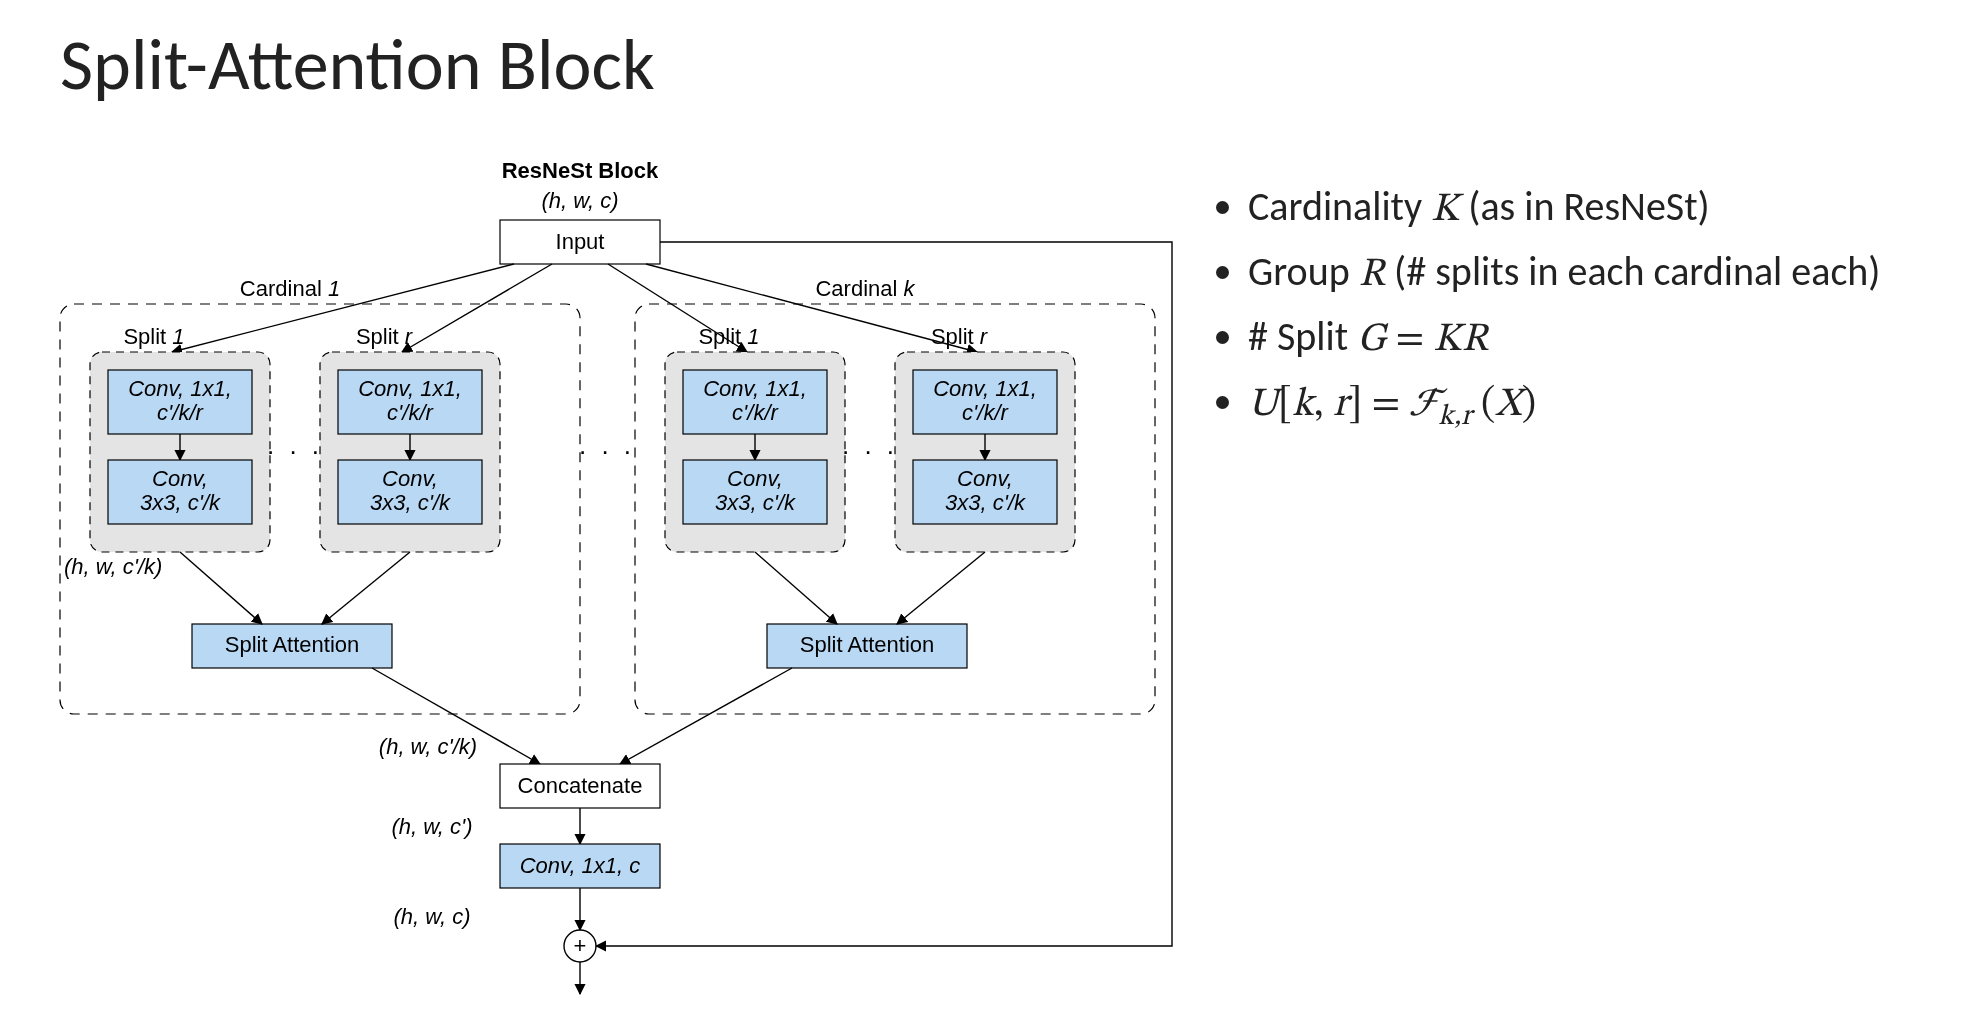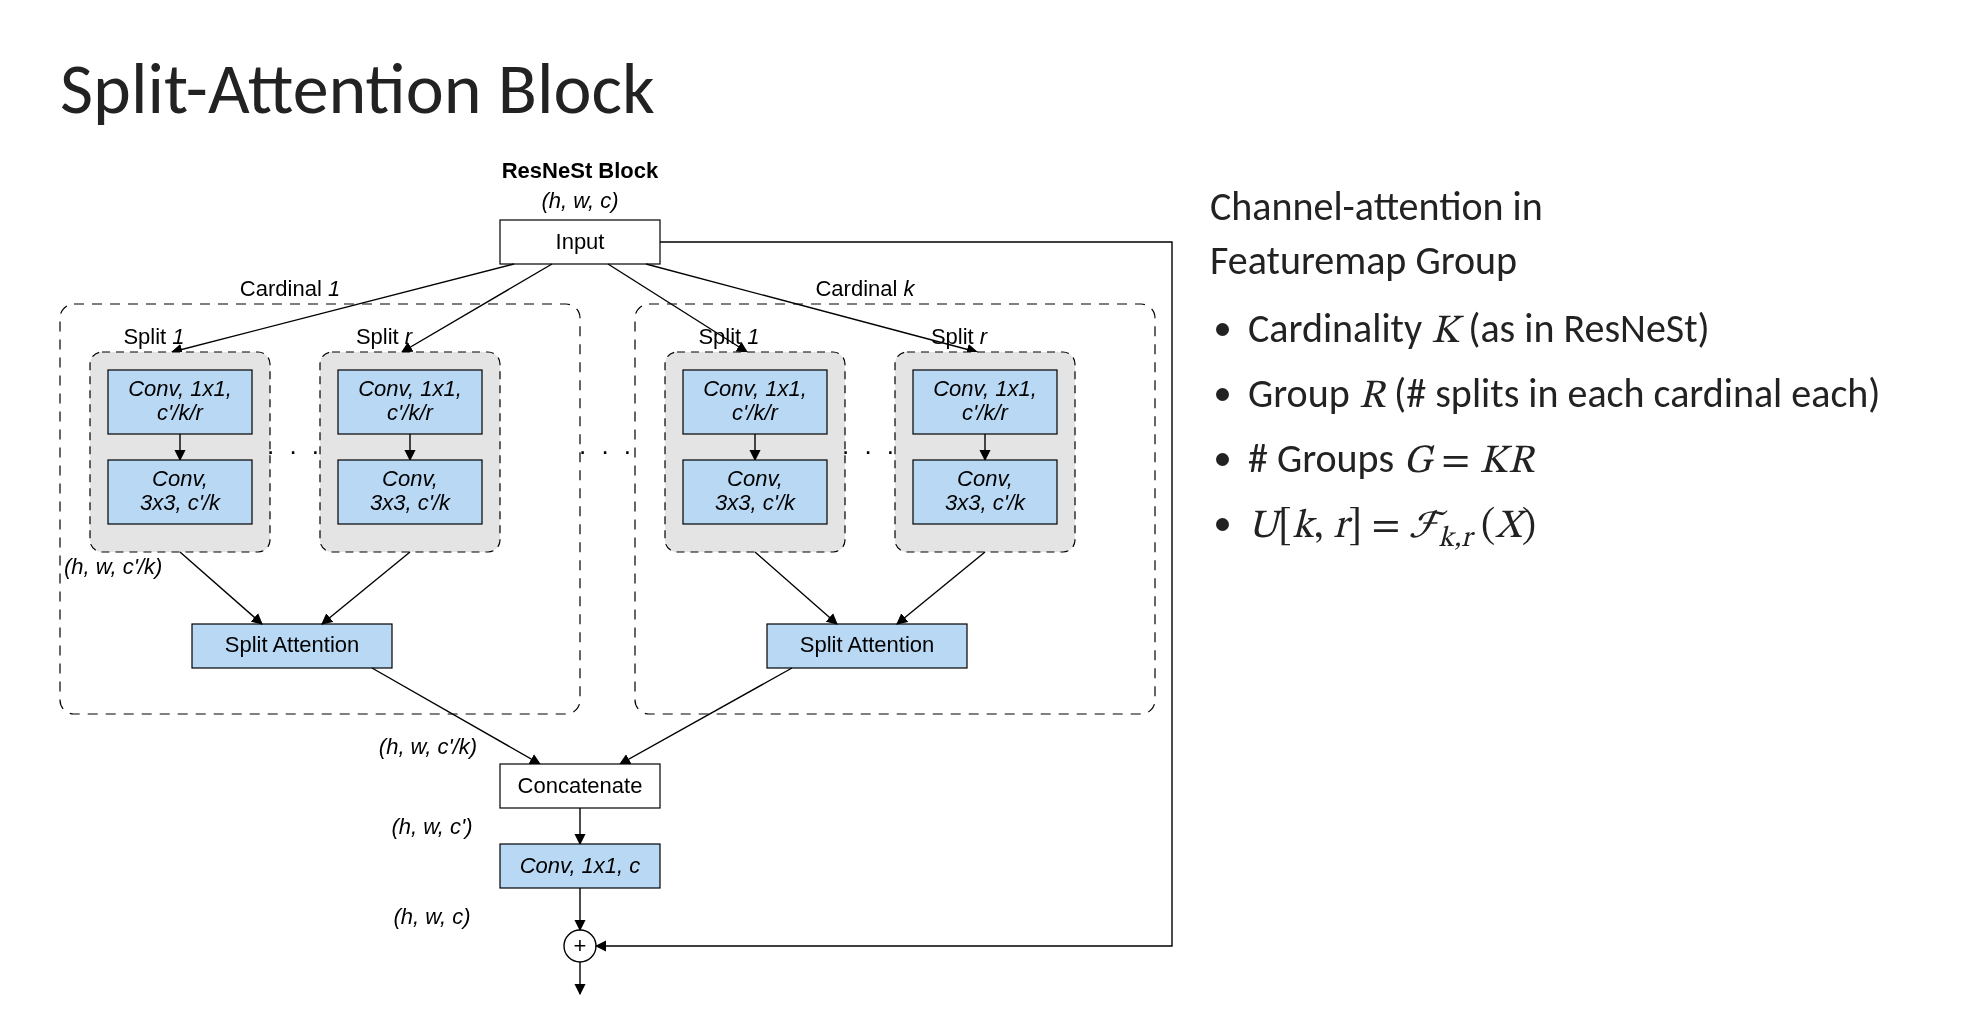--- a/index.html
+++ b/index.html
@@ -10,21 +10,21 @@
     color: #1a1a1a;
     width: 1988px;
     height: 1036px;
     overflow: hidden;
   }
   .slide {
     position: relative;
     width: 1988px;
     height: 1036px;
     box-sizing: border-box;
-    padding: 40px 60px 0 60px;
+    padding: 16px 60px 0 60px;
   }
   .title {
     font-size: 72px;
     font-weight: 300;
     color: #222;
     letter-spacing: 0px;
     margin-top: 4px;
   }
   .right-text {
     position: absolute;
@@ -72,33 +72,29 @@
   .tl { font-family: Arial, Helvetica, sans-serif; font-size: 22px; font-style: italic; fill:#000; text-anchor: start; }
   .dots { font-family: Arial, Helvetica, sans-serif; font-size: 26px; fill:#000; text-anchor: middle; letter-spacing: 4px;}
 </style>
 </head>
 <body>
 
 <div class="slide">
   <div class="title">Split-Attention Block</div>
 
   <div class="right-text">
-    <div class="subhead">
-      <span>Channel-attention in</span><br>
-      <span>Featuremap Group</span>
-    </div>
     <ul>
       <li>
         <span>Cardinality </span><span class="mi">K</span><span> (as in ResNeSt)</span>
       </li>
       <li>
         <span>Group </span><span class="mi">R</span><span> (# splits in each cardinal each)</span>
       </li>
       <li>
-        <span># Groups </span><span class="mi">G</span><span class="mn"> = </span><span class="mi">K</span><span class="mi">R</span>
+        <span># Split </span><span class="mi">G</span><span class="mn"> = </span><span class="mi">K</span><span class="mi">R</span>
       </li>
       <li>
         <span class="mi">U</span><span class="mn">[</span><span class="mi">k</span><span class="mn">, </span><span class="mi">r</span><span class="mn">]</span><span class="mn"> = </span><span class="mi">ℱ</span><sub class="mi"><span>k</span><span class="mn">,</span><span>r</span></sub><span> </span><span class="mn">(</span><span class="mi">X</span><span class="mn">)</span>
       </li>
     </ul>
   </div>
 
   <div class="diagram">
     <svg viewBox="0 0 1130 850" width="1130" height="850">
       <defs>

